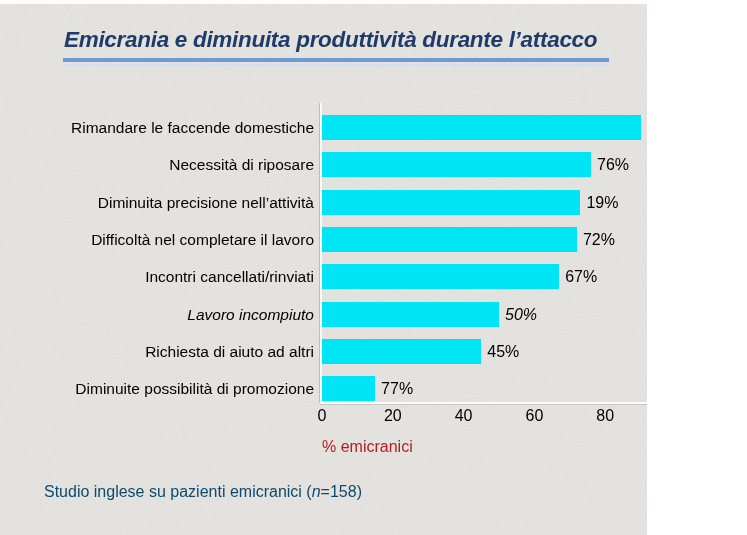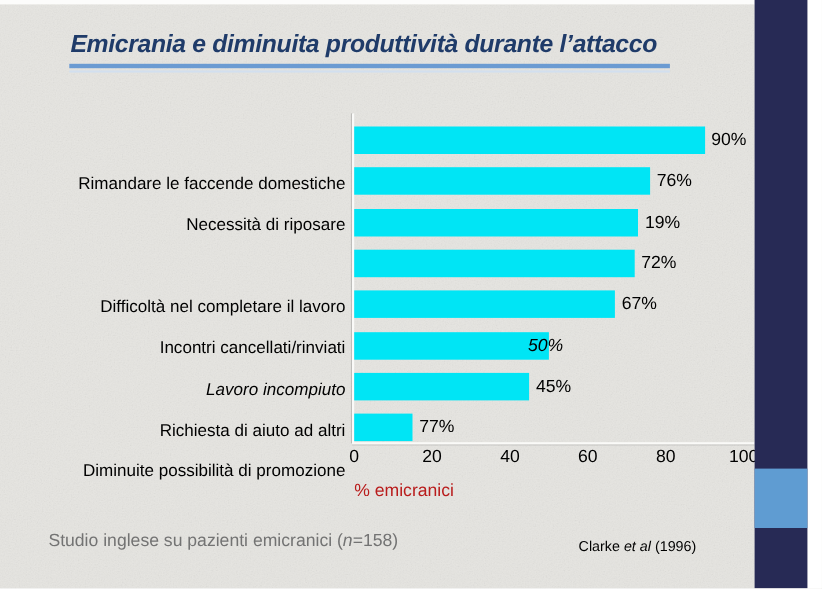--- a/index.html
+++ b/index.html
@@ -1,18 +1,18 @@
 <!DOCTYPE html>
 <html><head>
 <meta charset="utf-8">
 <style>
   html,body{margin:0;padding:0;background:#ffffff;}
   .slide{
     position:relative;
-    width:734px;height:535px;
+    width:647px;height:535px;
     background:#e6e5e1;
     overflow:hidden;
     font-family:"Liberation Sans", sans-serif;
     color:#000;
   }
   .paper-texture{position:absolute;left:0;top:0;z-index:0;pointer-events:none;}
   .top-edge{position:absolute;left:0;top:0;width:686px;height:4px;background:#fcfcfb;z-index:1;}
   .content{position:absolute;left:0;top:0;width:100%;height:100%;z-index:1;}
 
   .slide-title{
@@ -23,35 +23,35 @@
   }
   .title-underline-thick{position:absolute;left:63px;top:58px;width:546px;height:4px;background:#6b9bd2;}
   .title-underline-thin{position:absolute;left:63px;top:64px;width:546px;height:2px;background:#d2dfef;}
 
   .axis-y{position:absolute;left:320px;top:103px;width:2px;height:300px;background:#fafaf8;box-shadow:-1px 0 0 rgba(120,120,120,0.35);}
   .axis-x{position:absolute;left:320px;top:402px;width:366px;height:2px;background:#fafaf8;box-shadow:0 1px 0 rgba(120,120,120,0.25);}
 
   .chart-row{position:absolute;left:0;height:25px;width:747px;}
   .chart-row .cat-label{
     position:absolute;left:8px;top:0;width:306px;height:25px;
-    text-align:right;font-size:15.5px;line-height:25px;white-space:nowrap;color:#000;margin-top:40px;
+    text-align:right;font-size:15.5px;line-height:25px;white-space:nowrap;color:#000;
   }
   .chart-row .bar{position:absolute;left:322px;top:0;height:25px;background:#00e5f5;}
   .chart-row .val-label{
     position:absolute;top:0;height:25px;line-height:25px;
     font-size:16px;color:#000;white-space:nowrap;
   }
 
   .x-tick{
     position:absolute;top:407px;transform:translateX(-50%);
     font-size:16px;color:#000;
   }
   .x-axis-label{position:absolute;left:322px;top:438px;font-size:16px;color:#b91c1c;}
 
-  .study-note{position:absolute;left:44px;top:483px;font-size:16px;color:#737373;white-space:nowrap;}
+  .study-note{position:absolute;left:44px;top:483px;font-size:16px;color:#0c4a6e;white-space:nowrap;}
   .citation{position:absolute;left:526px;top:489px;font-size:13px;color:#000;white-space:nowrap;}
   .it{font-style:italic;}
 
   .sidebar-band{position:absolute;left:686px;top:0;width:61px;height:535px;background:#272a55;z-index:2;}
   .accent-band{position:absolute;left:686px;top:426px;width:61px;height:54px;background:#5f9cd2;z-index:3;}
 </style>
 </head>
 <body>
 
 <div class="slide">
@@ -81,37 +81,38 @@
             <div class="cat-label">Rimandare le faccende domestiche</div>
             <div class="bar" style="width: 318.6px; background: rgb(0, 229, 245);"></div>
             <div class="val-label" style="left: 646.6px;">90%</div>
           </div>
           <div class="chart-row" style="top: 152.3px;">
             <div class="cat-label">Necessità di riposare</div>
             <div class="bar" style="width: 269.04px; background: rgb(0, 229, 245);"></div>
             <div class="val-label" style="left: 597.04px;">76%</div>
           </div>
           <div class="chart-row" style="top: 189.6px;">
+            <div class="cat-label">Diminuita precisione nell’attività</div>
             <div class="bar" style="width: 258.42px; background: rgb(0, 229, 245);"></div>
             <div class="val-label" style="left: 586.42px;">19%</div>
           </div>
           <div class="chart-row" style="top: 226.9px; padding-left: 28px;">
             <div class="cat-label">Difficoltà nel completare il lavoro</div>
             <div class="bar" style="width: 254.88px; background: rgb(0, 229, 245);"></div>
             <div class="val-label" style="left: 582.88px;">72%</div>
           </div>
           <div class="chart-row" style="top: 264.2px;">
             <div class="cat-label">Incontri cancellati/rinviati</div>
             <div class="bar" style="width: 237.18px; background: rgb(0, 229, 245);"></div>
             <div class="val-label" style="left: 565.18px;">67%</div>
           </div>
           <div class="chart-row" style="top: 301.5px; font-style: italic;">
             <div class="cat-label">Lavoro incompiuto</div>
             <div class="bar" style="width: 177px; background: rgb(0, 229, 245);"></div>
-            <div class="val-label" style="left: 480px;">50%</div>
+            <div class="val-label" style="left: 505px;">50%</div>
           </div>
           <div class="chart-row" style="top: 338.8px;">
             <div class="cat-label">Richiesta di aiuto ad altri</div>
             <div class="bar" style="width: 159.3px; background: rgb(0, 229, 245);"></div>
             <div class="val-label" style="left: 487.3px;">45%</div>
           </div>
           <div class="chart-row" style="top: 376.1px;">
             <div class="cat-label">Diminuite possibilità di promozione</div>
             <div class="bar" style="width: 53.1px; background: rgb(0, 229, 245);"></div>
             <div class="val-label" style="left: 381.1px;">77%</div>
@@ -123,20 +124,19 @@
           <div class="x-tick" style="left: 463.6px; text-align: right;">40</div>
           <div class="x-tick" style="left: 534.4px;">60</div>
           <div class="x-tick" style="left: 605.2px; text-align: right;">80</div>
           <div class="x-tick" style="left: 676px;">100</div>
         </div>
       <div class="x-axis-label">% emicranici</div>
     </div>
 
     <div class="study-note"><span>Studio inglese su pazienti emicranici (</span><span class="it">n</span><span>=158)</span></div>
 
-    <div class="citation"><span>Clarke </span><span class="it">et al</span><span> (1996)</span></div>
 
   </div>
 
   <div class="sidebar-band"></div>
   <div class="accent-band"></div>
 
 </div>
 
 </body></html>

